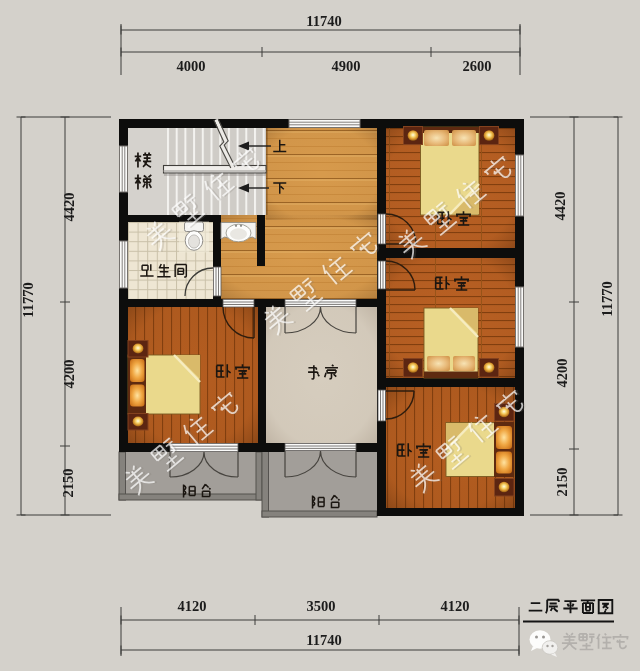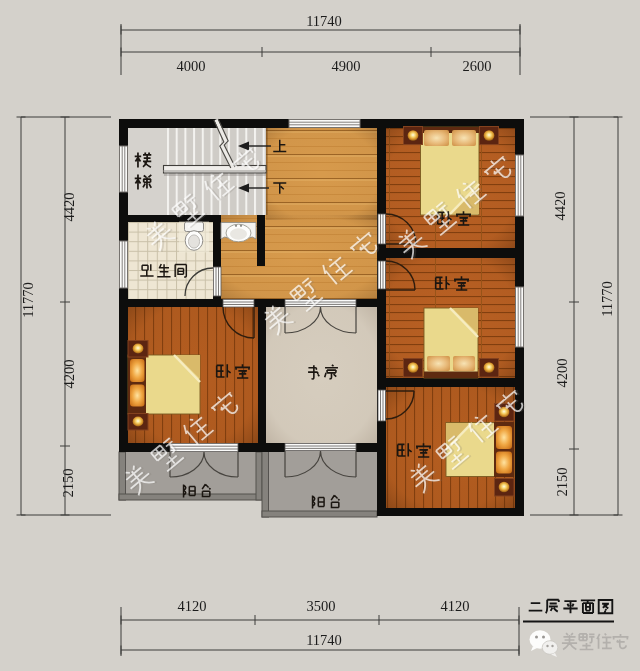--- a/index.html
+++ b/index.html
@@ -1,17 +1,17 @@
 <!DOCTYPE html>
 <html><head>
 <meta charset="utf-8">
 <style>
 html,body{margin:0;padding:0;background:#d4d1cb;}
 #page{position:relative;width:640px;height:671px;background:#d4d1cb;overflow:hidden;
-font-family:"Liberation Serif",serif;}
+font-family:"Liberation Serif",serif;font-weight:bold;}
 svg{position:absolute;left:0;top:0;}
 </style>
 </head>
 <body>
 <div id="page">
 <svg width="640" height="671" viewBox="0 0 640 671">
 <defs>
 <radialGradient id="lamp" cx="50%" cy="45%" r="60%">
 <stop offset="0" stop-color="#fffbe6"></stop>
           <stop offset="0.35" stop-color="#f7d56c"></stop>

